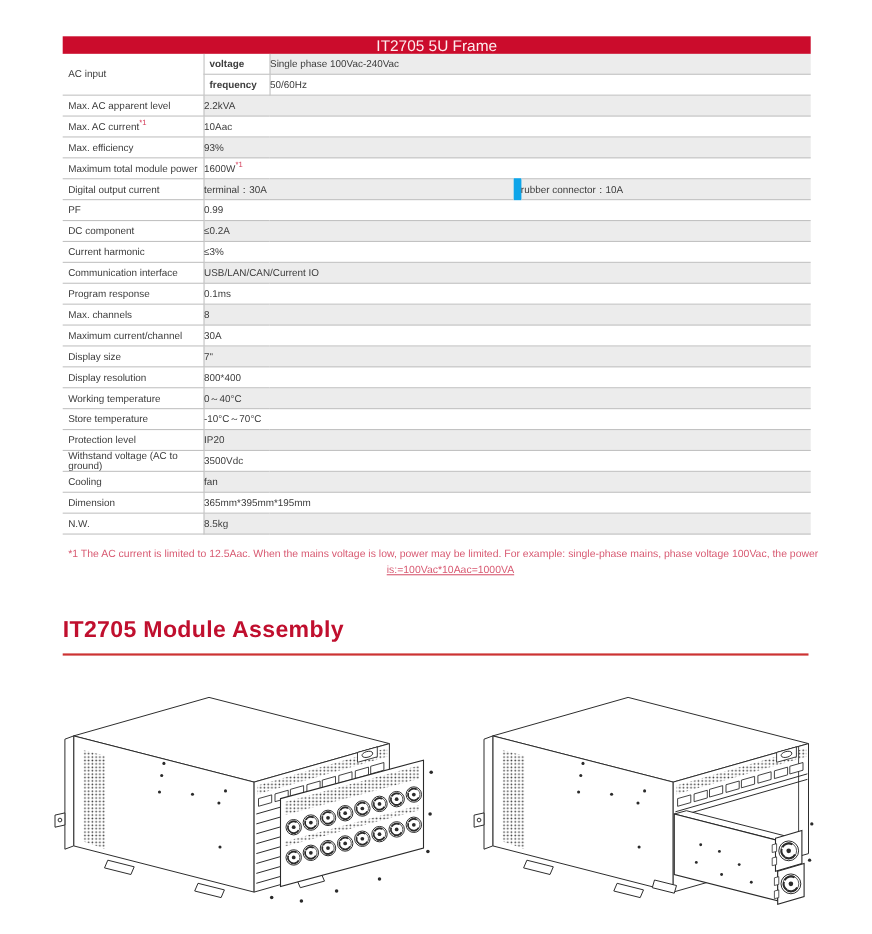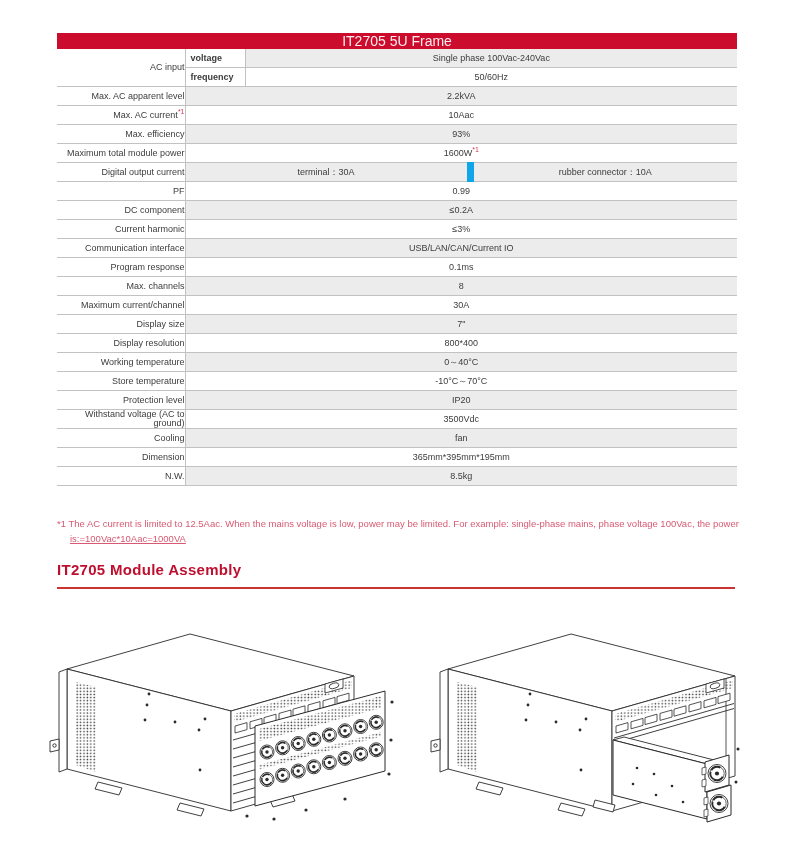--- a/index.html
+++ b/index.html
@@ -5,35 +5,35 @@
   html,body{margin:0;padding:0;background:#fff;}
   body{width:793px;height:849px;position:relative;font-family:"Liberation Sans",sans-serif;overflow:hidden;}
 
   
   table.spec{position:absolute;left:57px;top:33px;width:680px;border-collapse:collapse;
              table-layout:fixed;font-size:9px;color:#3c3c3c;}
   table.spec th.hdr{background:#cb0c2c;color:#fdecef;font-weight:normal;height:15px;
              font-size:14px;text-align:center;padding:0;}
   table.spec td{height:18px;border-bottom:1px solid #c2c2c2;padding:0;line-height:1;
              vertical-align:middle;background:#fff;}
-  table.spec td.lbl{text-align:right;padding-left:5px;border-right:1px solid #c2c2c2;}
+  table.spec td.lbl{text-align:left;padding-left:5px;border-right:1px solid #c2c2c2;}
   table.spec td.sub{text-align:left;padding-left:5px;border-right:1px solid #c2c2c2;font-weight:bold;}
-  table.spec td.val{text-align:center;}
+  table.spec td.val{text-align:left;}
   table.spec td.g{background:#ececec;}
   table.spec td.vr{border-right:7px solid #0ea5e9;}
   sup.red{color:#d23a56;font-size:7px;line-height:0;}
 
   
-  .footnote{position:absolute;left:57px;top:516px;width:692px;font-size:9.5px;
-            color:#d85a72;line-height:15px;}
+  .footnote{position:absolute;left:57px;top:496px;width:692px;font-size:9.5px;
+            color:#d85a72;line-height:15px;text-align:center;}
   .footnote .l2{padding-left:13px;text-decoration:underline;}
 
   
   .section-title{position:absolute;left:57px;top:561px;width:678px;color:#c00f2e;
-            font-size:15px;font-weight:bold;letter-spacing:.3px;
+            font-size:21px;font-weight:bold;letter-spacing:.3px;
             padding-bottom:9px;border-bottom:2px solid #c33;}
 
   
   .figs{position:absolute;left:0;top:618px;width:793px;height:228px;}
   .fig-left{position:absolute;left:42px;top:4px;}
   .fig-right{position:absolute;left:423px;top:4px;}
   svg{display:block;}
 </style>
 </head>
 <body>

